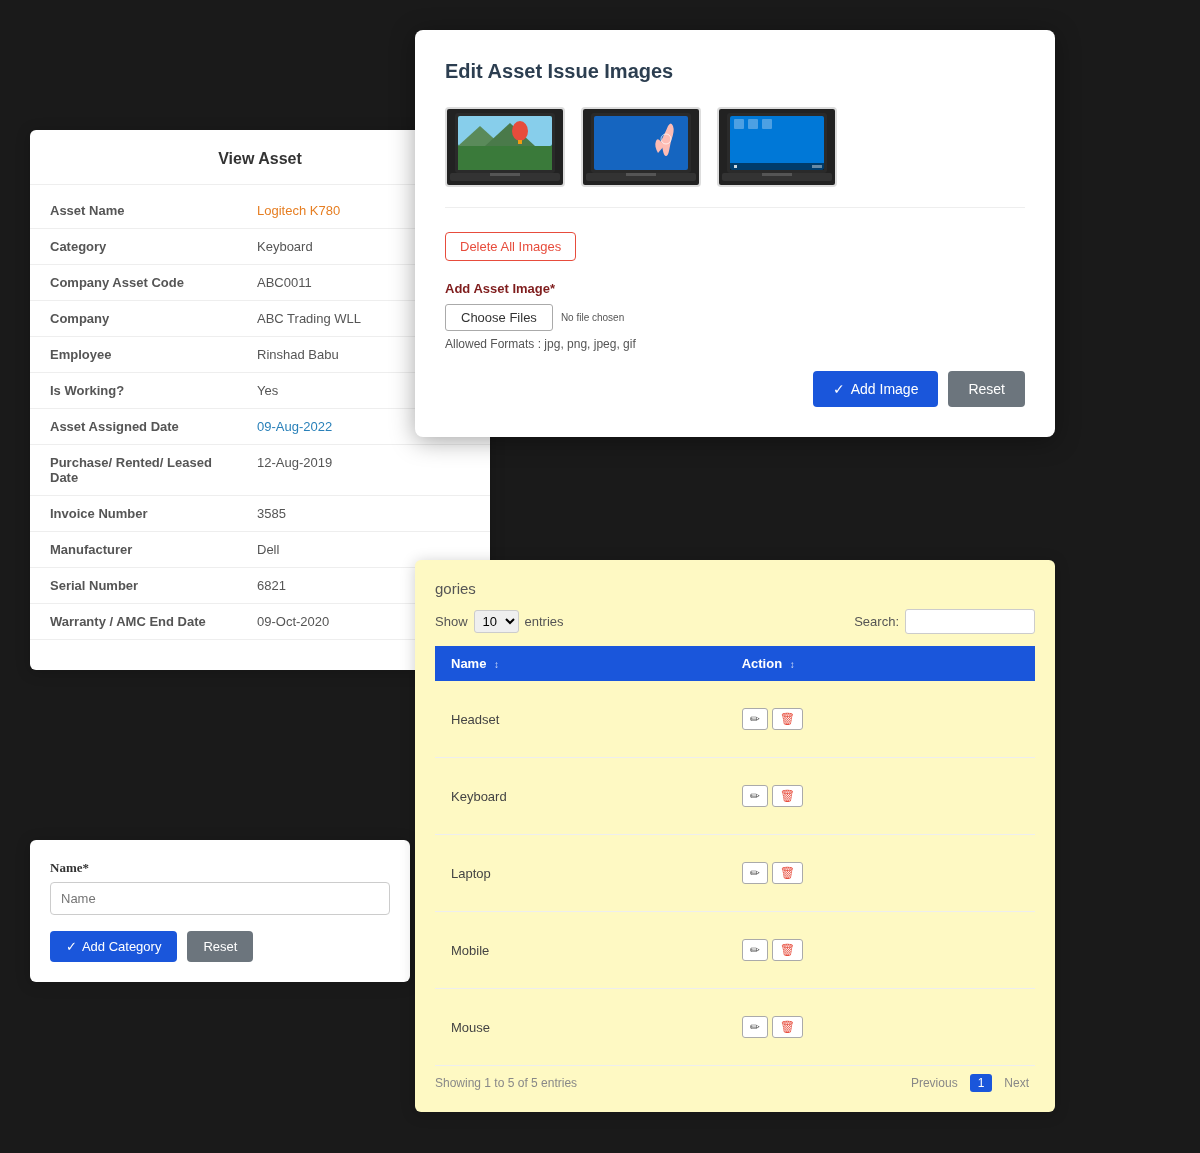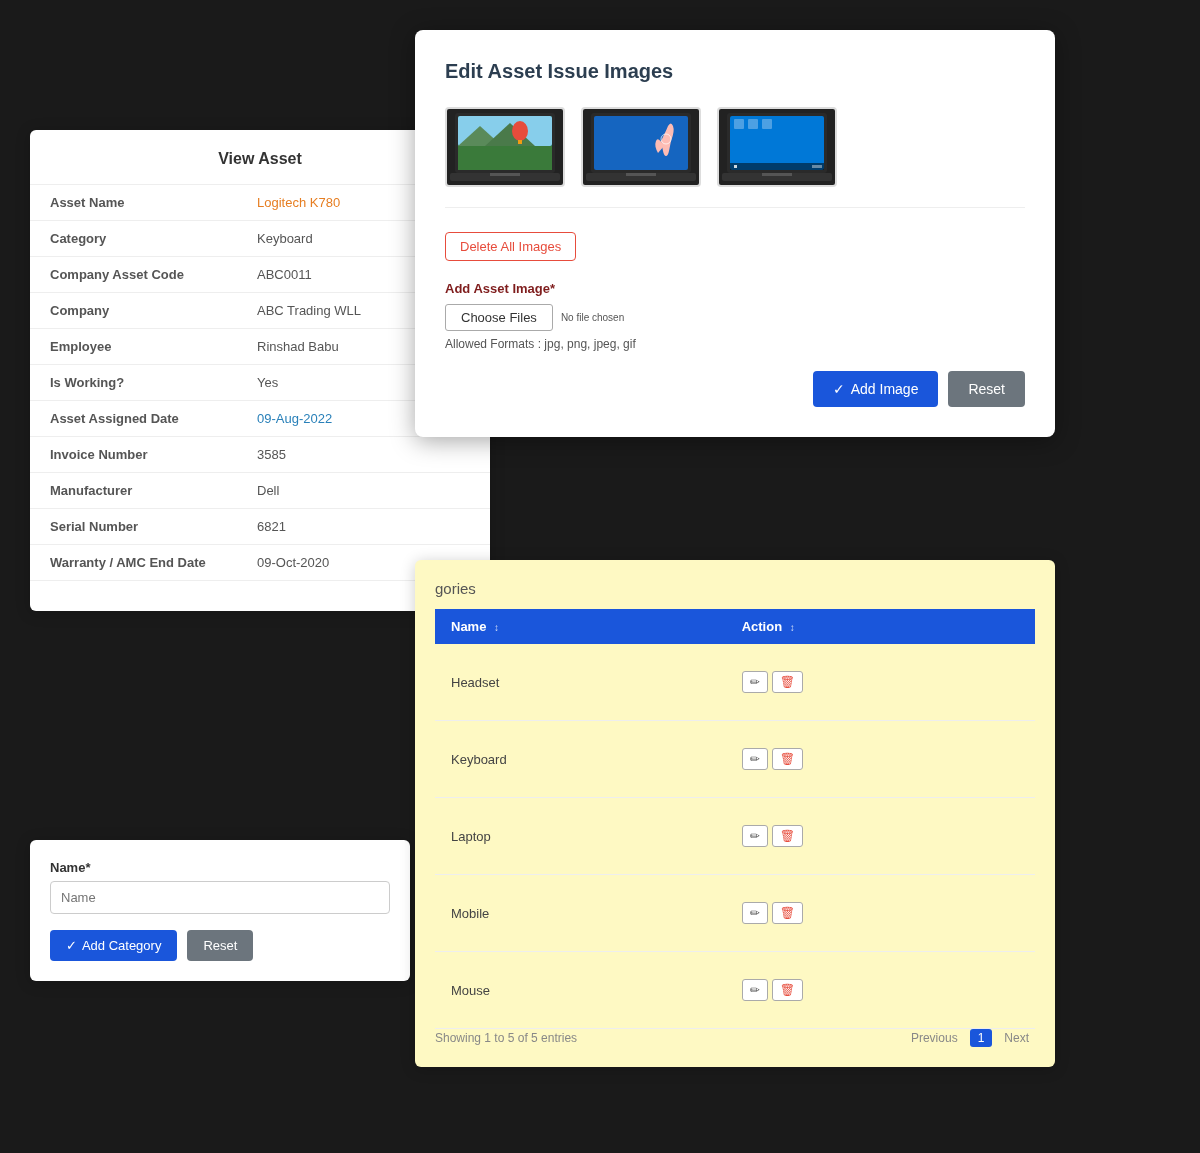--- a/index.html
+++ b/index.html
@@ -26,21 +26,21 @@
       padding: 20px 0 30px 0;
       z-index: 1;
     }
     .panel-title {
       text-align: center;
       font-size: 16px;
       font-weight: bold;
       color: #333;
       padding: 0 20px 16px 20px;
       border-bottom: 1px solid #eee;
-      margin-bottom: 0;
+      margin-bottom: 8px;
     }
     .asset-table {
       width: 100%;
       border-collapse: collapse;
     }
     .asset-table tr {
       border-bottom: 1px solid #eee;
     }
     .asset-table td {
       padding: 10px 20px;
@@ -73,20 +73,21 @@
       border-radius: 6px;
       box-shadow: 0 2px 15px rgba(0,0,0,0.2);
       padding: 20px;
       z-index: 1;
     }
     .form-label {
       font-size: 13px;
       font-weight: 600;
       margin-bottom: 6px;
       color: #333;
+      font-family: Liberation Serif, serif;
     }
     .form-input {
       width: 100%;
       border: 1px solid #ccc;
       border-radius: 4px;
       padding: 8px 10px;
       font-size: 13px;
       color: #999;
       margin-bottom: 16px;
     }
@@ -275,21 +276,21 @@
     .search-input {
       border: 1px solid #ccc;
       border-radius: 3px;
       padding: 4px 8px;
       font-size: 13px;
       width: 130px;
     }
     .data-table {
       width: 100%;
       border-collapse: collapse;
-      margin-bottom: 0;
+      margin-bottom: 8px;
     }
     .data-table thead tr {
       background: #1a56db;
       color: #fff;
     }
     .data-table thead th {
       padding: 10px 16px;
       text-align: left;
       font-size: 13px;
       font-weight: 600;
@@ -391,20 +392,24 @@
           <td>Employee</td>
           <td>Rinshad Babu</td>
         </tr>
         <tr>
           <td>Is Working?</td>
           <td>Yes</td>
         </tr>
         <tr>
           <td>Asset Assigned Date</td>
           <td class="value-blue">09-Aug-2022</td>
+        </tr>
+        <tr>
+          <td>Purchase/ Rented/ Leased Date</td>
+          <td>12-Aug-2019</td>
         </tr>
         <tr>
           <td>Invoice Number</td>
           <td>3585</td>
         </tr>
         <tr>
           <td>Manufacturer</td>
           <td>Dell</td>
         </tr>
         <tr>
@@ -507,20 +512,35 @@
     <button class="btn-add-image">
       <span>✓</span>
       <span>Add Image</span>
     </button>
     <button class="btn-reset-modal">Reset</button>
   </div>
 </div>
 
 <div class="categories-panel">
   <div class="categories-header-text">gories</div>
+  <div class="table-controls">
+    <div class="show-entries">
+      <span>Show</span>
+      <select class="entries-select">
+        <option>10</option>
+        <option>25</option>
+        <option>50</option>
+      </select>
+      <span>entries</span>
+    </div>
+    <div class="search-box-container">
+      <span>Search:</span>
+      <input class="search-input" type="text" style="">
+    </div>
+  </div>
   <table class="data-table">
     <thead>
       <tr>
         <th>
           Name <span class="sort-arrows">↕</span>
         </th>
         <th>
           Action <span class="sort-arrows">↕</span>
         </th>
       </tr>

